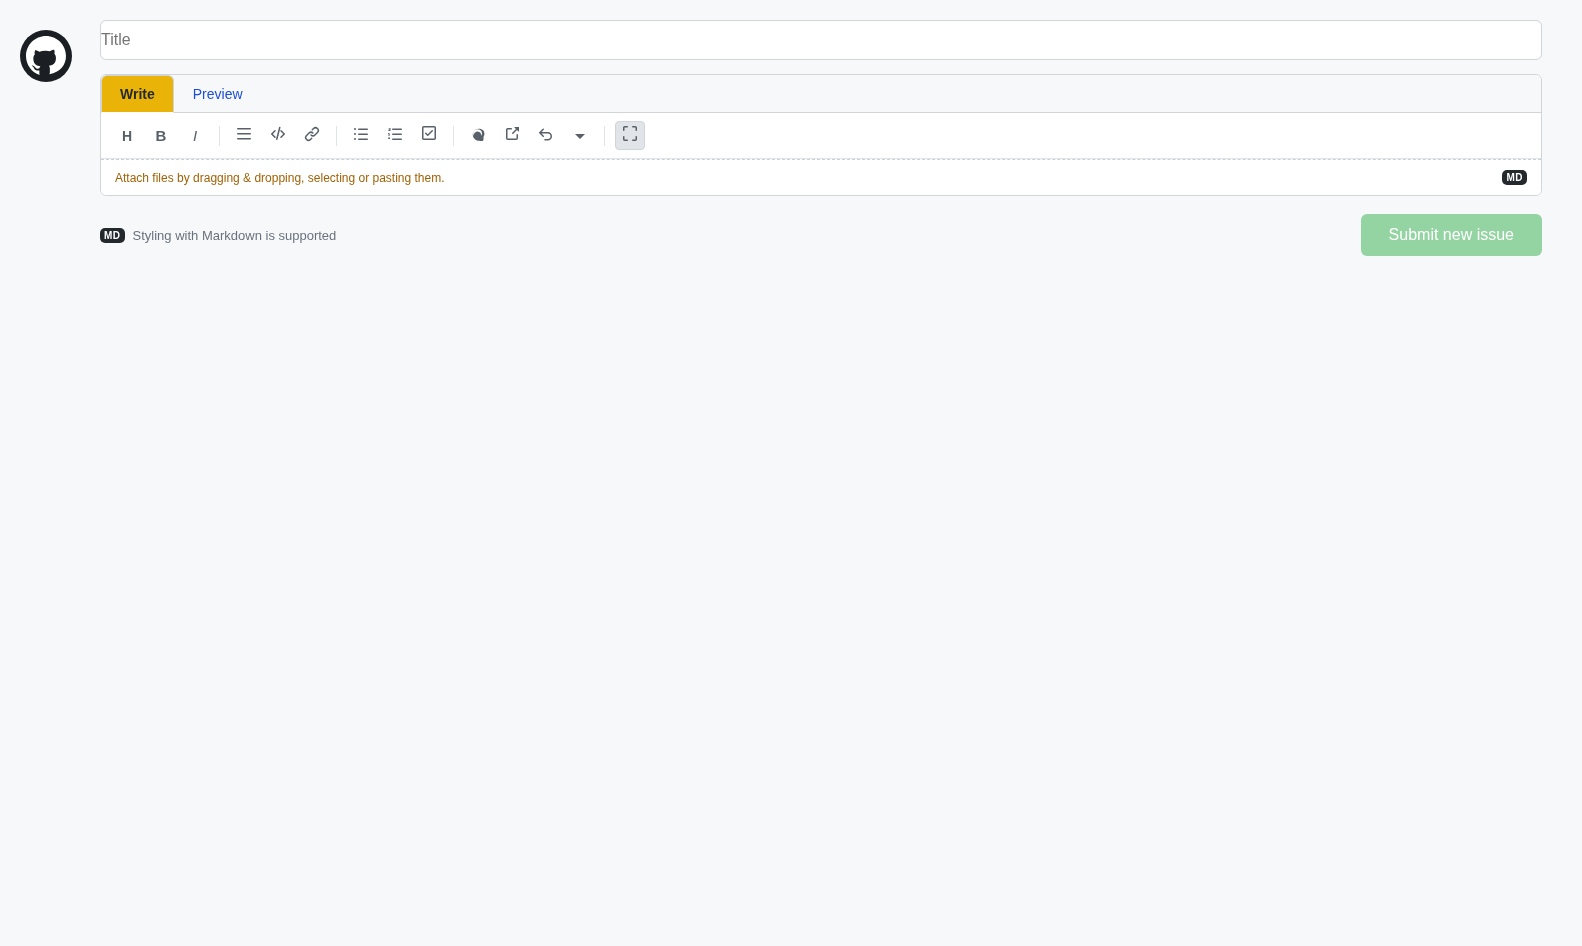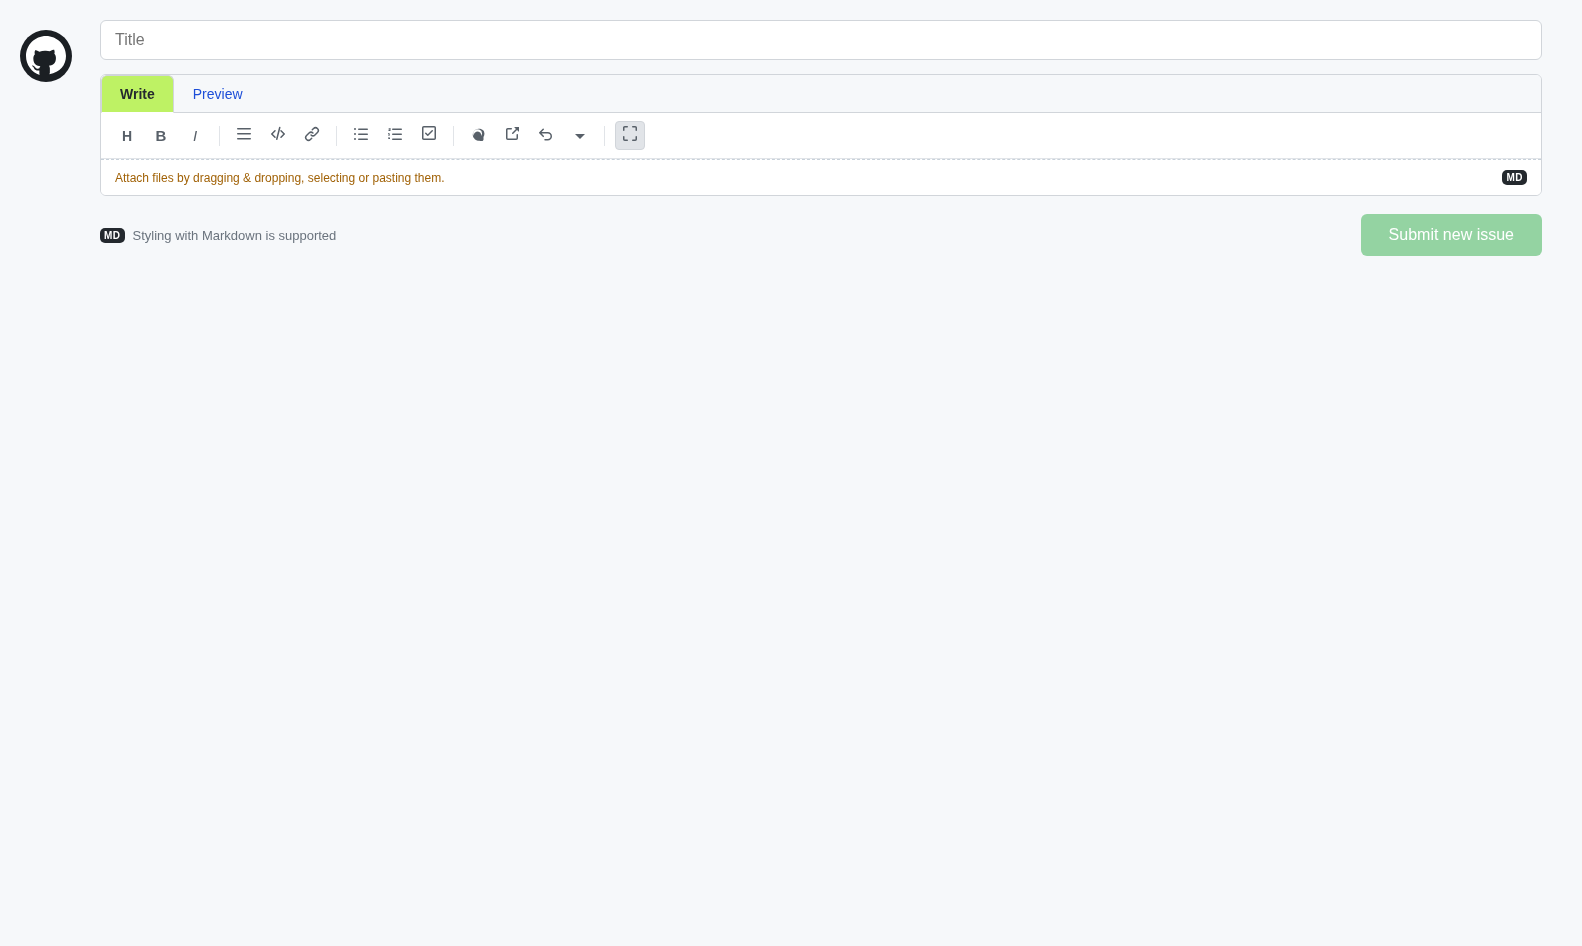--- a/index.html
+++ b/index.html
@@ -49,21 +49,21 @@
 
     .main-col {
       flex: 1;
       display: flex;
       flex-direction: column;
       gap: 14px;
     }
 
     .title-input {
       width: 100%;
-      padding: 10px 14px;
+      padding: 10px 0;
       font-size: 16px;
       border: 1px solid #d1d5da;
       border-radius: 6px;
       background: #fff;
       color: #6a737d;
       outline: none;
     }
 
     .editor-container {
       border: 1px solid #d1d5da;
@@ -85,21 +85,21 @@
       cursor: pointer;
       border: 1px solid transparent;
       margin-bottom: -1px;
       border-radius: 6px 6px 0 0;
       font-weight: 400;
       color: #1d4ed8;
       background: transparent;
     }
 
     .tab.active {
-      background: #bef264;
+      background: #eab308;
       border-color: #d1d5da;
       border-bottom-color: #fff;
       font-weight: 600;
       color: #24292e;
     }
 
     .toolbar {
       display: flex;
       flex-direction: row;
       align-items: center;

